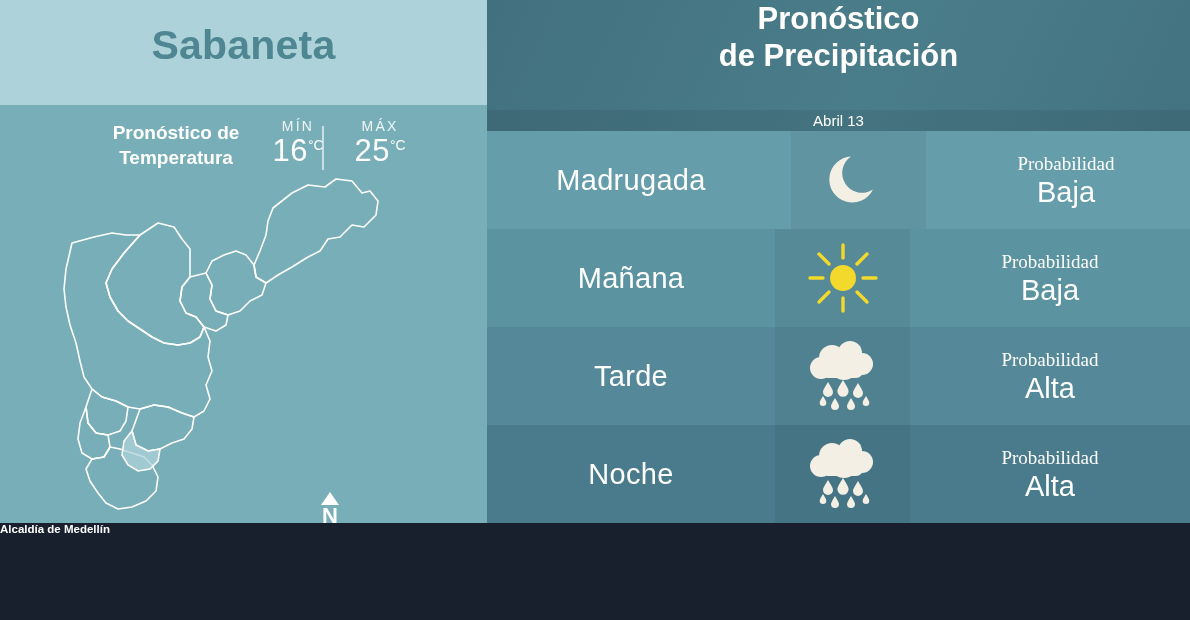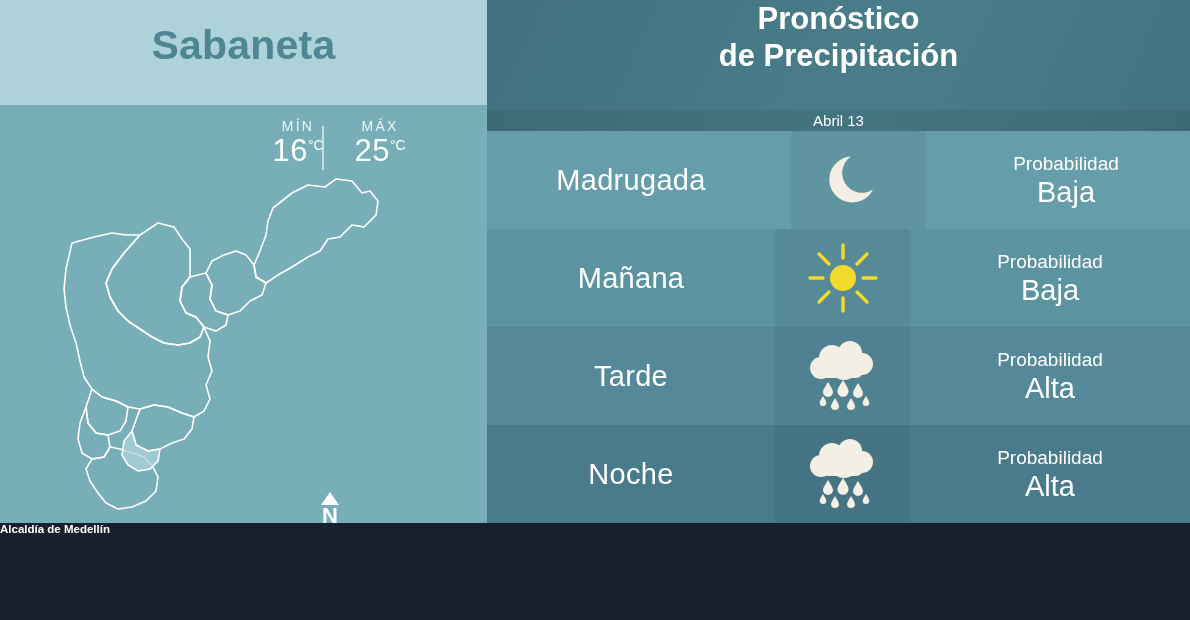--- a/index.html
+++ b/index.html
@@ -54,39 +54,43 @@
   #grid{position:absolute;left:0;top:131px;width:703px;height:392px;display:flex;flex-direction:column;}
   .row{flex:1;display:flex;position:relative;}
   .row.r1{background:#659daa;gap:16px;}
   .row.r2{background:#5b93a0;}
   .row.r3{background:#55899a;}
   .row.r4{background:#497b8c;}
   .cell-label{width:288px;display:flex;align-items:center;justify-content:center;}
   .cell-icon{width:135px;display:flex;align-items:center;justify-content:center;background:rgba(0,0,0,.055);}
   .cell-prob{flex:1;display:flex;flex-direction:column;align-items:center;justify-content:center;}
   .period-text{color:#ffffff;font-size:29px;letter-spacing:.3px;}
-  .prob-top{color:#ffffff;font-size:19px;line-height:24px;}
+  .prob-top{color:#ffffff;font-size:19px;line-height:24px;font-family:Liberation Serif, serif;}
   .prob-bottom{color:#ffffff;font-size:29px;line-height:32px;}
 
   
   #footer{position:absolute;left:0;top:523px;width:1190px;height:97px;background:#18202e;}
   .logo-cap{color:#ffffff;font-weight:bold;}
 </style>
 </head>
 <body>
 
 <div id="stage">
 
   <div id="left-panel">
 
     <div id="city-band">
       <div id="city-title">Sabaneta</div>
     </div>
 
     <div id="temp-block">
+      <div id="temp-label">
+        <span>Pronóstico de</span><br>
+        <span>Temperatura</span>
+      </div>
       <div class="temp-col" id="temp-min">
         <div class="temp-cap">MÍN</div>
         <div class="temp-val">
           <span>16</span><sup>°C</sup>
         </div>
       </div>
       <div id="temp-div"></div>
       <div class="temp-col" id="temp-max">
         <div class="temp-cap">MÁX</div>
         <div class="temp-val">

